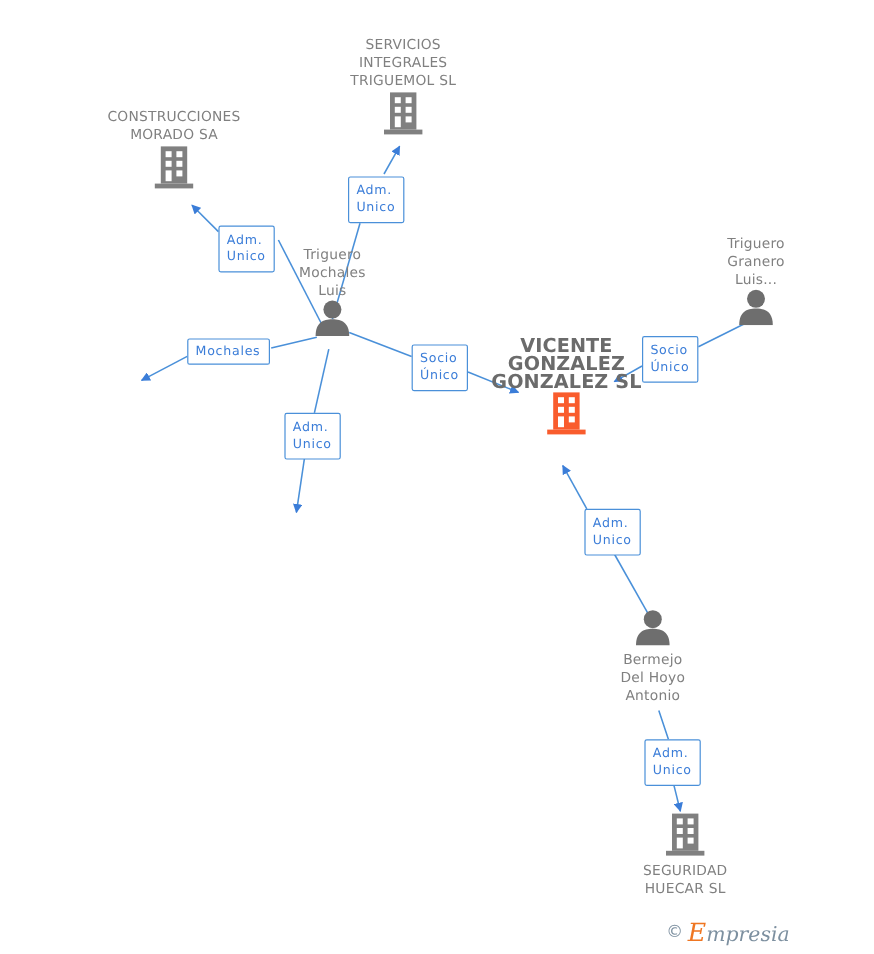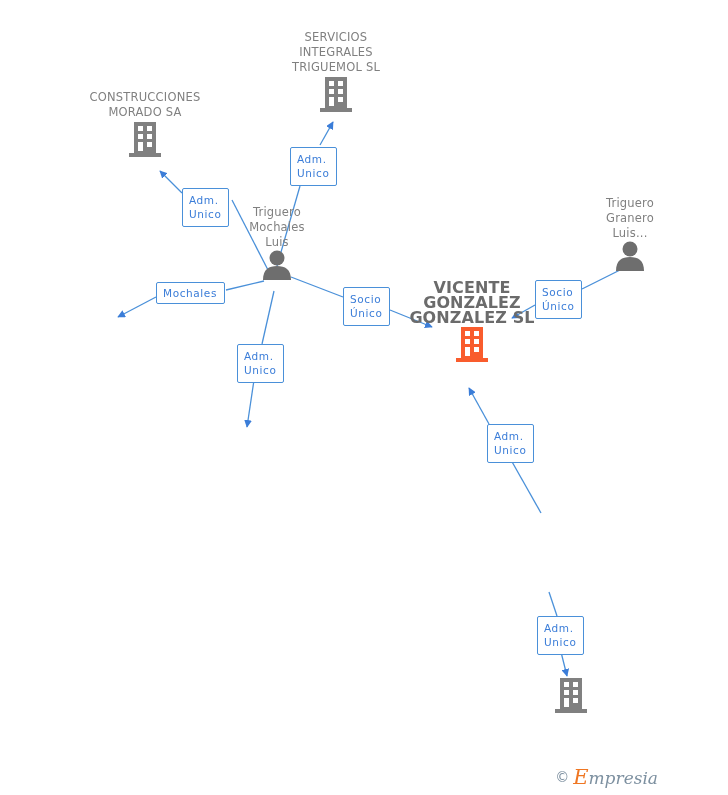--- a/index.html
+++ b/index.html
@@ -195,34 +195,47 @@
 Luis...</div>
     <span class="glyph">
       <svg width="32" height="30" viewBox="0 0 32 30" aria-hidden="true">
         <circle cx="16" cy="8" r="7.5" fill="#6e6e6e"></circle>
         <path d="M 2 30 C 2 19 8 16 16 16 C 24 16 30 19 30 30 Z" fill="#6e6e6e"></path>
       </svg>
     </span>
   </div>
 
 
+  <div class="node" style="left:474px; top:508px;">
+    <span class="glyph">
+      <svg width="32" height="30" viewBox="0 0 32 30" aria-hidden="true">
+        <circle cx="16" cy="8" r="7.5" fill="#6e6e6e"></circle>
+        <path d="M 2 30 C 2 19 8 16 16 16 C 24 16 30 19 30 30 Z" fill="#6e6e6e"></path>
+      </svg>
+    </span>
+    <div class="label" style="margin-top:4px;">Bermejo
+Del Hoyo
+Antonio</div>
+  </div>
 
   <div class="node" style="left:501px; top:676px;">
     <span class="glyph">
       <svg width="34" height="38" viewBox="0 0 34 38" aria-hidden="true">
         <rect x="6" y="2" width="22" height="31" fill="#808080"></rect>
         <rect x="1" y="33" width="32" height="4" fill="#808080"></rect>
         <rect x="10" y="6" width="5" height="5" fill="#ffffff"></rect>
         <rect x="19" y="6" width="5" height="5" fill="#ffffff"></rect>
         <rect x="10" y="14" width="5" height="5" fill="#ffffff"></rect>
         <rect x="19" y="14" width="5" height="5" fill="#ffffff"></rect>
         <rect x="10" y="22" width="5" height="9" fill="#ffffff"></rect>
         <rect x="19" y="22" width="5" height="5" fill="#ffffff"></rect>
       </svg>
     </span>
+    <div class="label" style="margin-top:4px;">SEGURIDAD
+HUECAR SL</div>
   </div>
 
   <div class="edge-label" style="left:290px; top:147px; width:47px;">Adm.
 Unico</div>
 
   <div class="edge-label" style="left:182px; top:188px; width:47px;">Adm.
 Unico</div>
 
   <div class="edge-label" style="left:156px; top:282px; width:69px; padding-top:3px; padding-bottom:3px;">Mochales</div>
 

